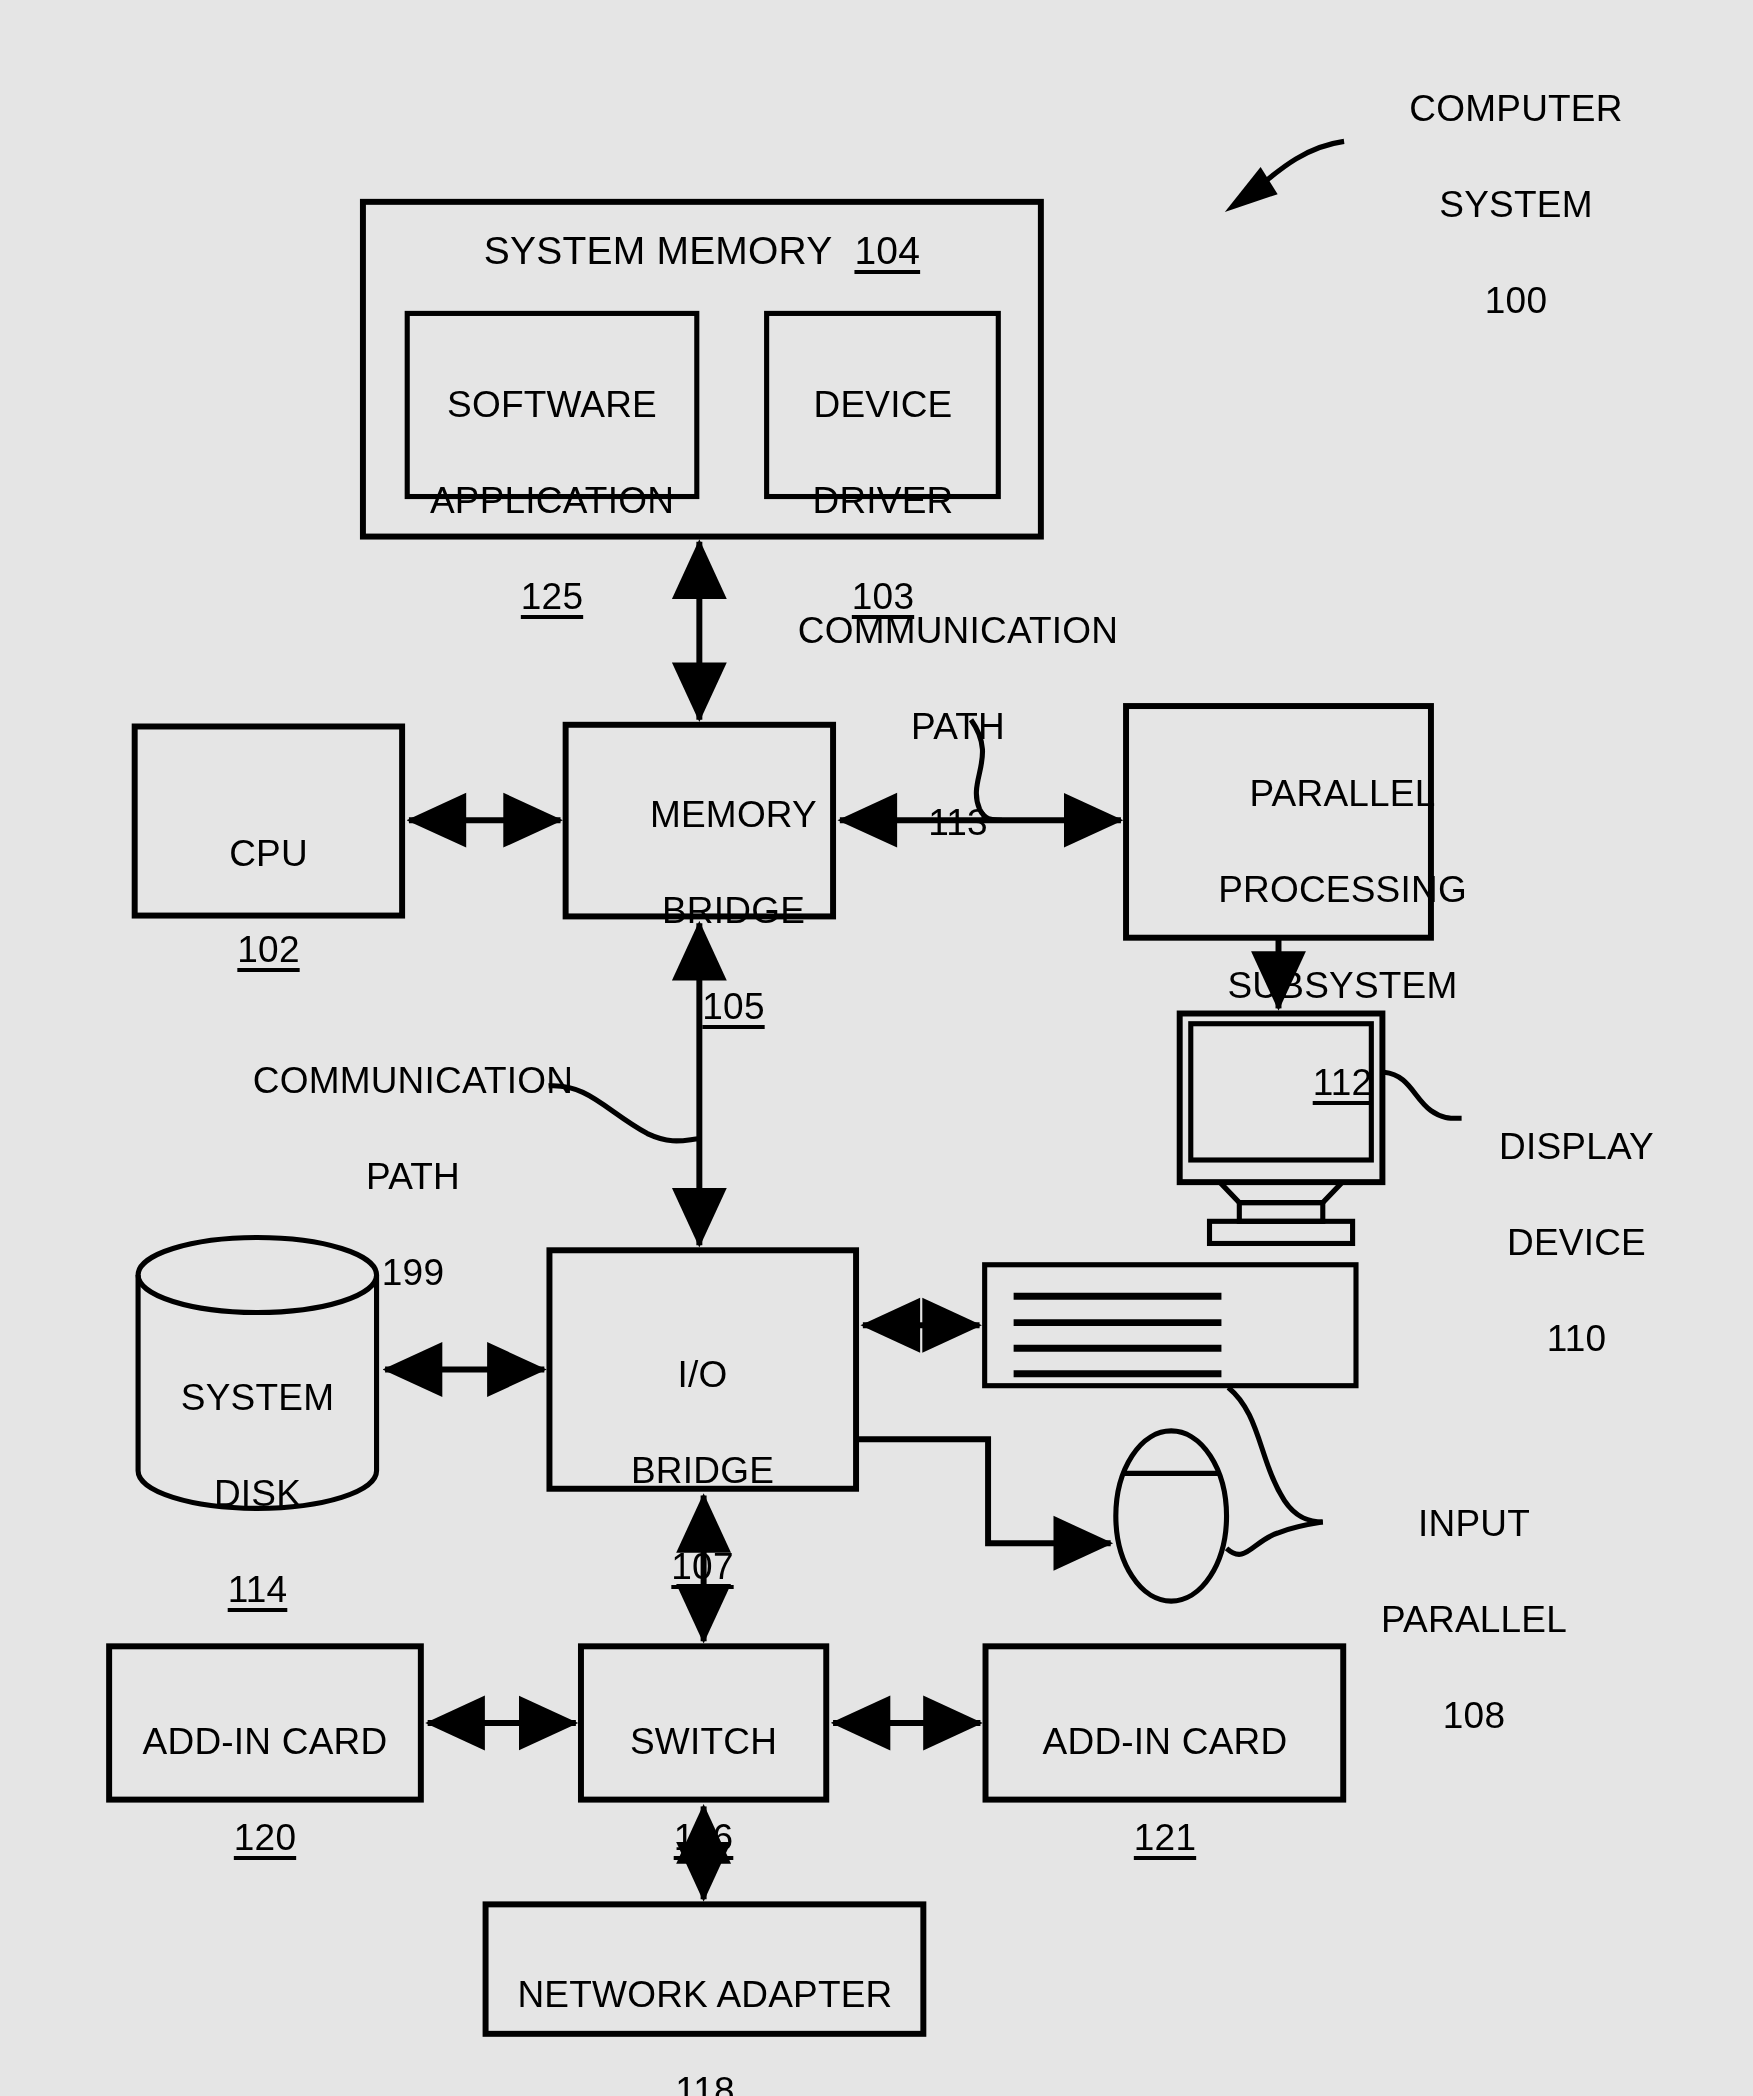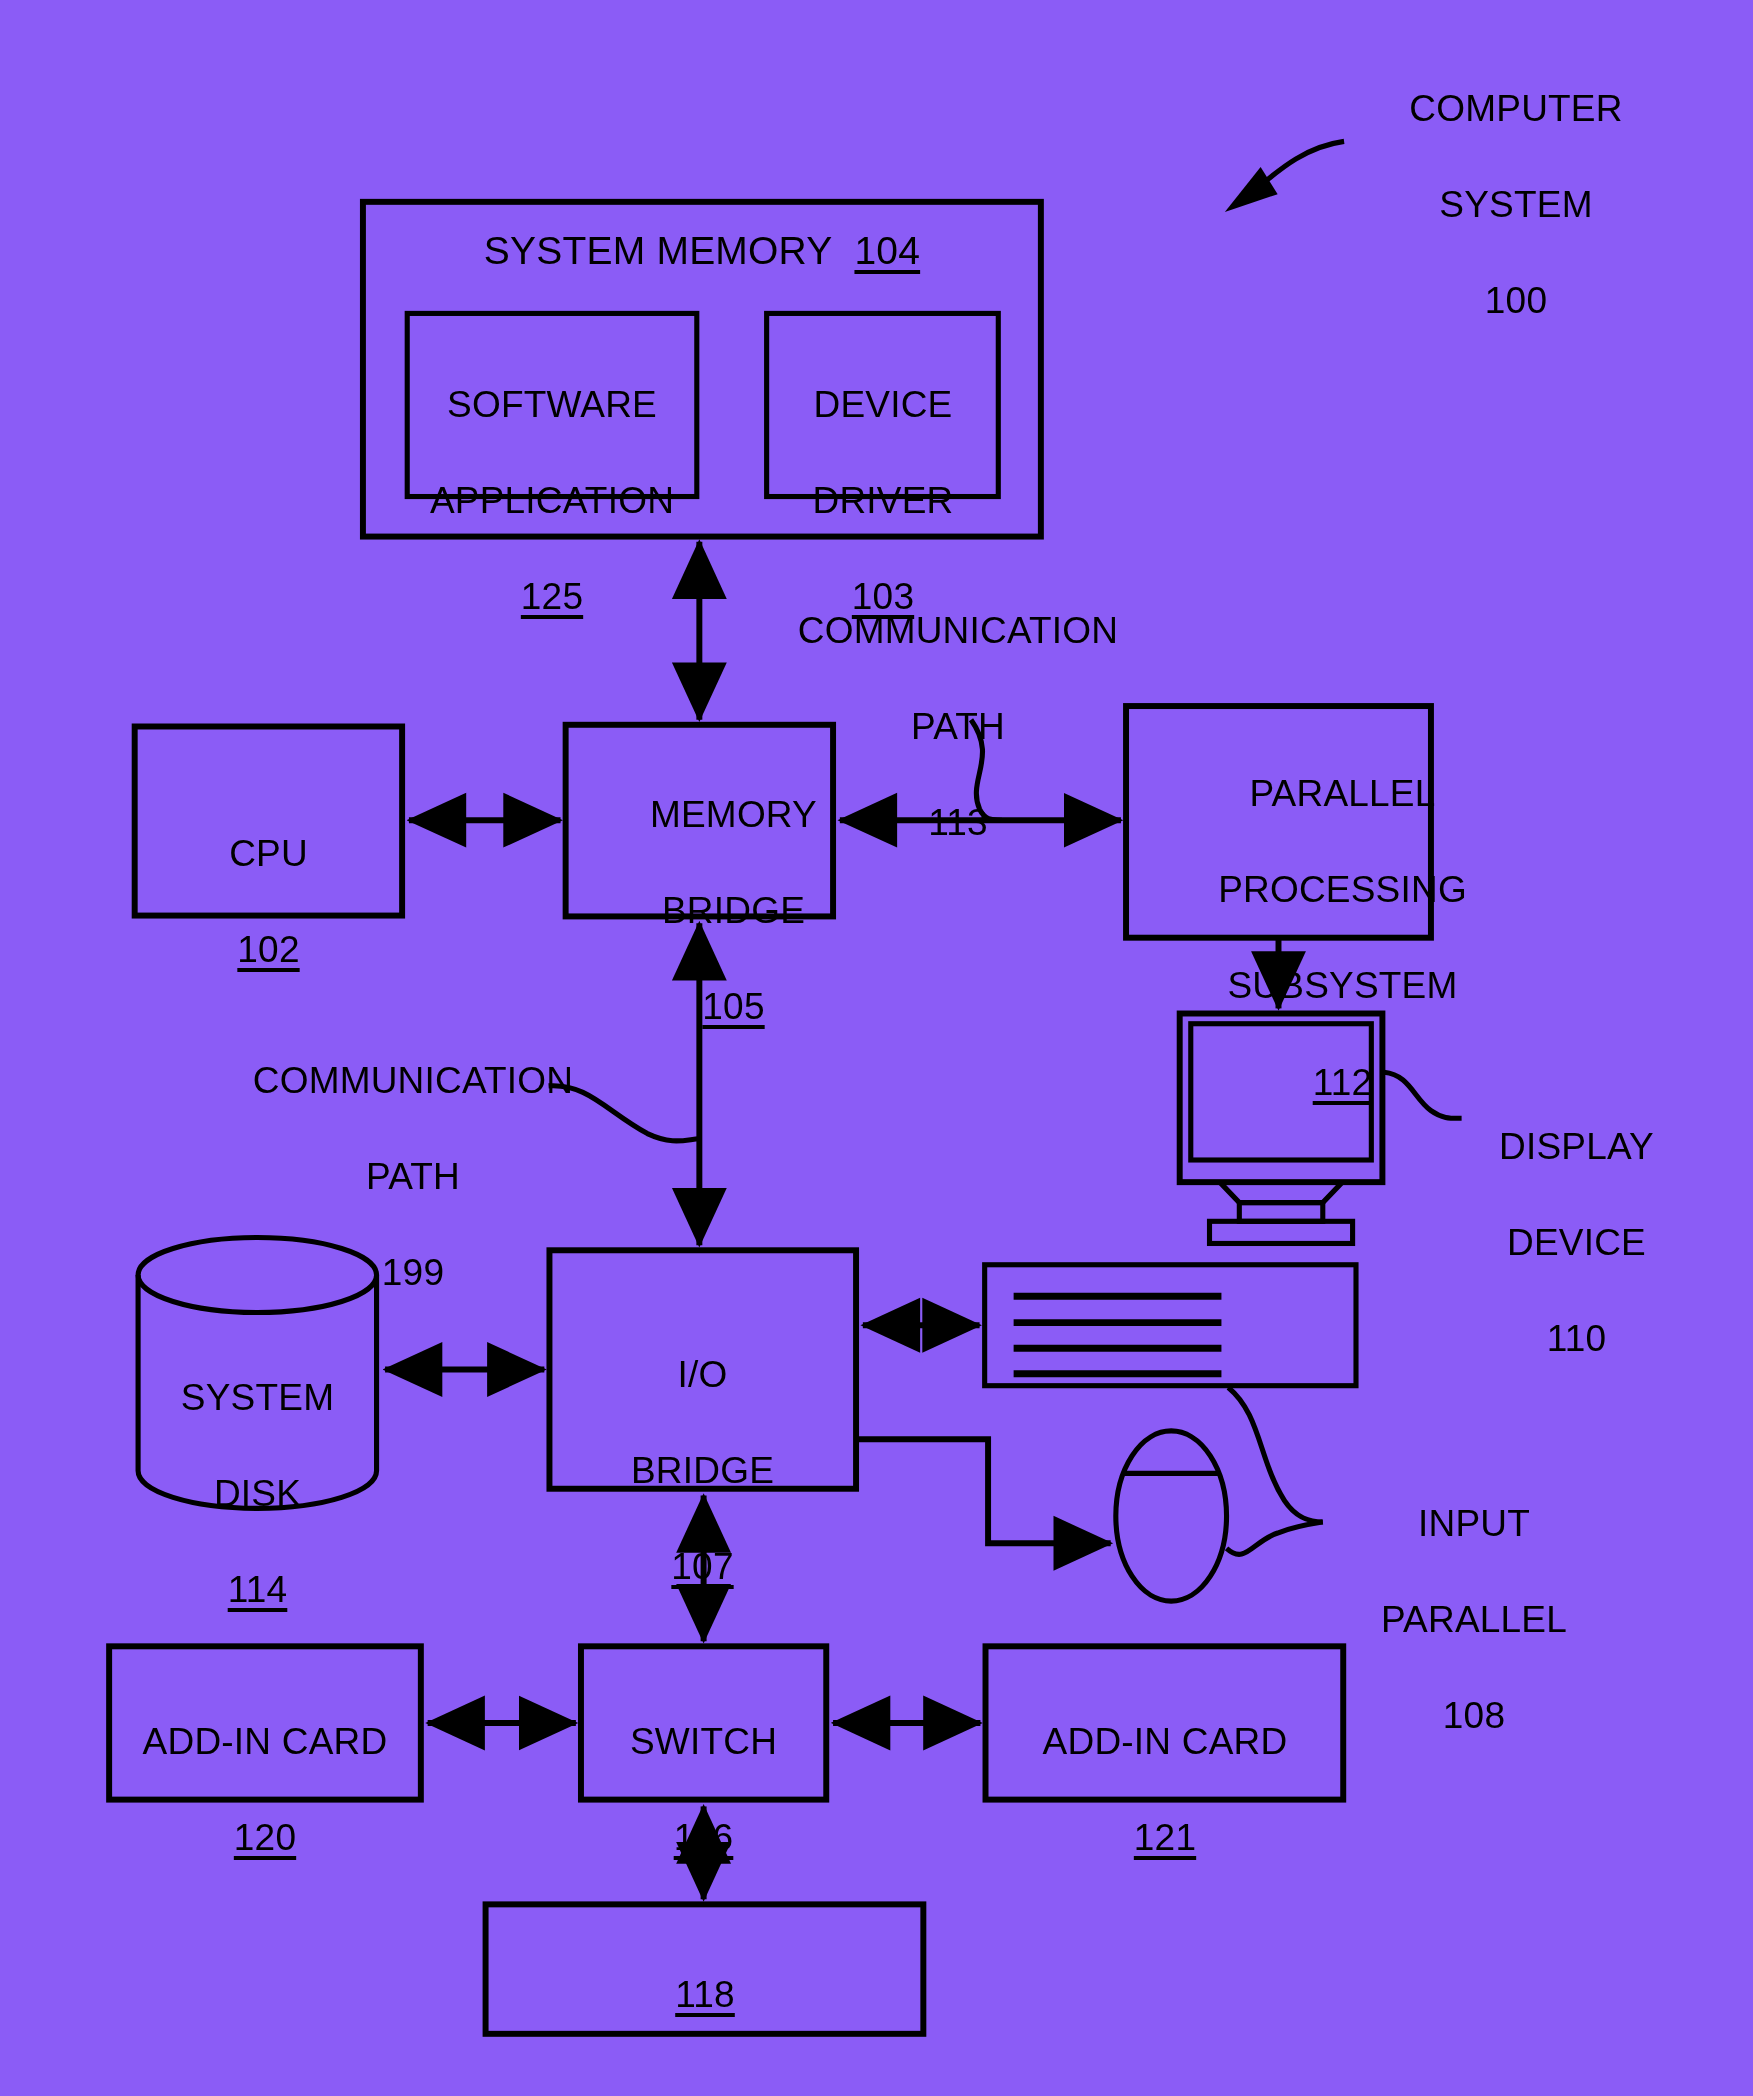--- a/index.html
+++ b/index.html
@@ -11,21 +11,21 @@
     width: 1753px;
     height: 2096px;
     font-family: "Liberation Sans", sans-serif;
     color: #000000;
     overflow: hidden;
   }
   #canvas {
     position: relative;
     width: 1753px;
     height: 2096px;
-    background: #8b5cf6;
+    background: #e5e5e5;
   }
   #vector-layer {
     position: absolute;
     left: 0; top: 0;
     width: 1753px;
     height: 2096px;
   }
   .lbl {
     position: absolute;
     text-align: center;
@@ -234,17 +234,18 @@
     <span class="ref-line">SWITCH</span>
     <span class="ref-line u">116</span>
   </div>
 
   <div class="lbl t-box" style="left:986px; top:1670px; width:358px;">
     <span class="ref-line">ADD-IN CARD</span>
     <span class="ref-line u">121</span>
   </div>
 
   <div class="lbl t-box" style="left:486px; top:1923px; width:438px;">
+    <span class="ref-line">NETWORK ADAPTER</span>
     <span class="ref-line u">118</span>
   </div>
 
 </div>
 
 
 </body></html>

